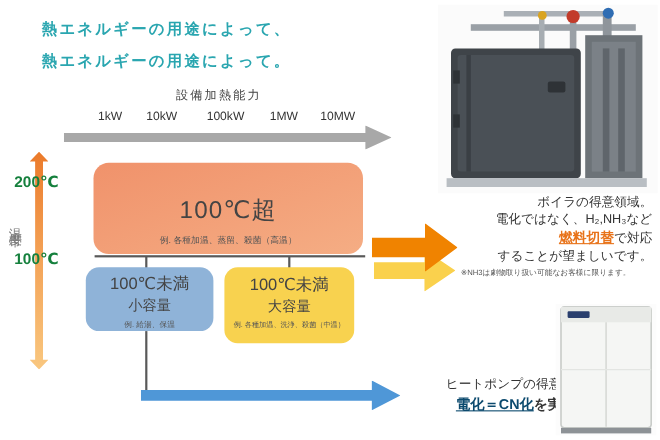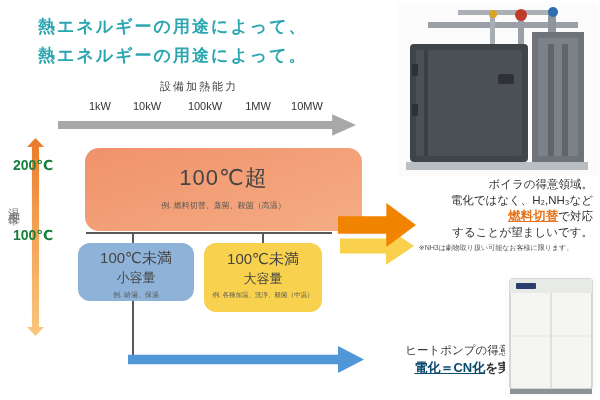--- a/index.html
+++ b/index.html
@@ -1,40 +1,40 @@
 <!DOCTYPE html>
 <html><head>
 <meta charset="utf-8">
 <style>
   *{box-sizing:border-box;margin:0;padding:0}
   body{background:#fff}
   .stage{position:relative;width:600px;height:400px;background:#fff;
          font-family:"Liberation Sans","DejaVu Sans",sans-serif;overflow:hidden}
   .abs{position:absolute}
 
-  .title{left:38px;top:12px;font-size:17px;font-weight:bold;color:#2aa6b0;
+  .title{left:38px;top:12px;font-size:14px;font-weight:bold;color:#2aa6b0;
          letter-spacing:2px;line-height:29px}
 
   .x-label{left:160px;top:79px;width:170px;text-align:left;font-size:11px;
            color:#444;letter-spacing:2px}
   .tick{top:100px;font-size:11px;color:#333;transform:translateX(-50%);white-space:nowrap}
   .t0{left:100px}.t1{left:147px}.t2{left:205px}.t3{left:258px}.t4{left:307px}
   .x-arrow{left:58px;top:113px;width:298px;height:24px;background:#a8a8a8;
            clip-path:polygon(0 33%,92% 33%,92% 5%,100% 50%,92% 95%,92% 67%,0 67%)}
 
   .y-arrow{left:27px;top:138px;width:17px;height:198px;
            background:linear-gradient(180deg,#eb7a2a,#f3a054 45%,#f9c77f);
            clip-path:polygon(50% 0,100% 4.5%,71% 4.5%,71% 95.5%,100% 95.5%,50% 100%,0 95.5%,29% 95.5%,29% 4.5%,0 4.5%)}
   .y-label{left:5px;top:198px;writing-mode:vertical-rl;font-size:12px;color:#777;letter-spacing:3px}
   .ytick{font-size:14px;color:#15803d;font-weight:bold}
   .y200{left:13px;top:157px}
   .y100{left:13px;top:227px}
 
   .blk{border-radius:14px;text-align:center;color:#444}
-  .blk-orange{left:85px;top:148px;width:277px;height:83px;padding-top:15px;
+  .blk-orange{left:85px;top:148px;width:245px;height:83px;padding-top:28px;
               background:linear-gradient(160deg,#f0926b,#f5ad84)}
   .blk-orange .bt{font-size:22px;letter-spacing:1px}
   .ex{font-size:8px;color:#555;margin-top:7px}
   .blk-blue{left:78px;top:243px;width:116px;height:58px;background:#8fb3d8;
             padding-top:6px;border-radius:12px}
   .blk-yellow{left:204px;top:243px;width:118px;height:69px;background:#f8d24f;
               padding-top:7px;border-radius:12px}
   .bt2{font-size:15px}
   .bs{font-size:13px;margin-top:1px}
   .blk-blue .ex{font-size:7px;margin-top:3px}
@@ -82,21 +82,21 @@
   <span class="abs tick t4">10MW</span>
   <div class="abs x-arrow"></div>
 
   <div class="abs y-arrow"></div>
   <div class="abs y-label">温度帯</div>
   <div class="abs ytick y200">200℃</div>
   <div class="abs ytick y100">100℃</div>
 
   <div class="abs blk blk-orange">
     <div class="bt">100℃超</div>
-    <div class="ex">例. 燃料切替、蒸留、殺菌（高温）</div>
+    <div class="ex">例. 各種加温、蒸留、殺菌（高温）</div>
   </div>
 
   <div class="abs hline"></div>
   <div class="abs stub s1"></div>
   <div class="abs stub s2"></div>
 
   <div class="abs blk blk-blue">
     <div class="bt2">100℃未満</div>
     <div class="bs">小容量</div>
     <div class="ex">例. 給湯、保温</div>

